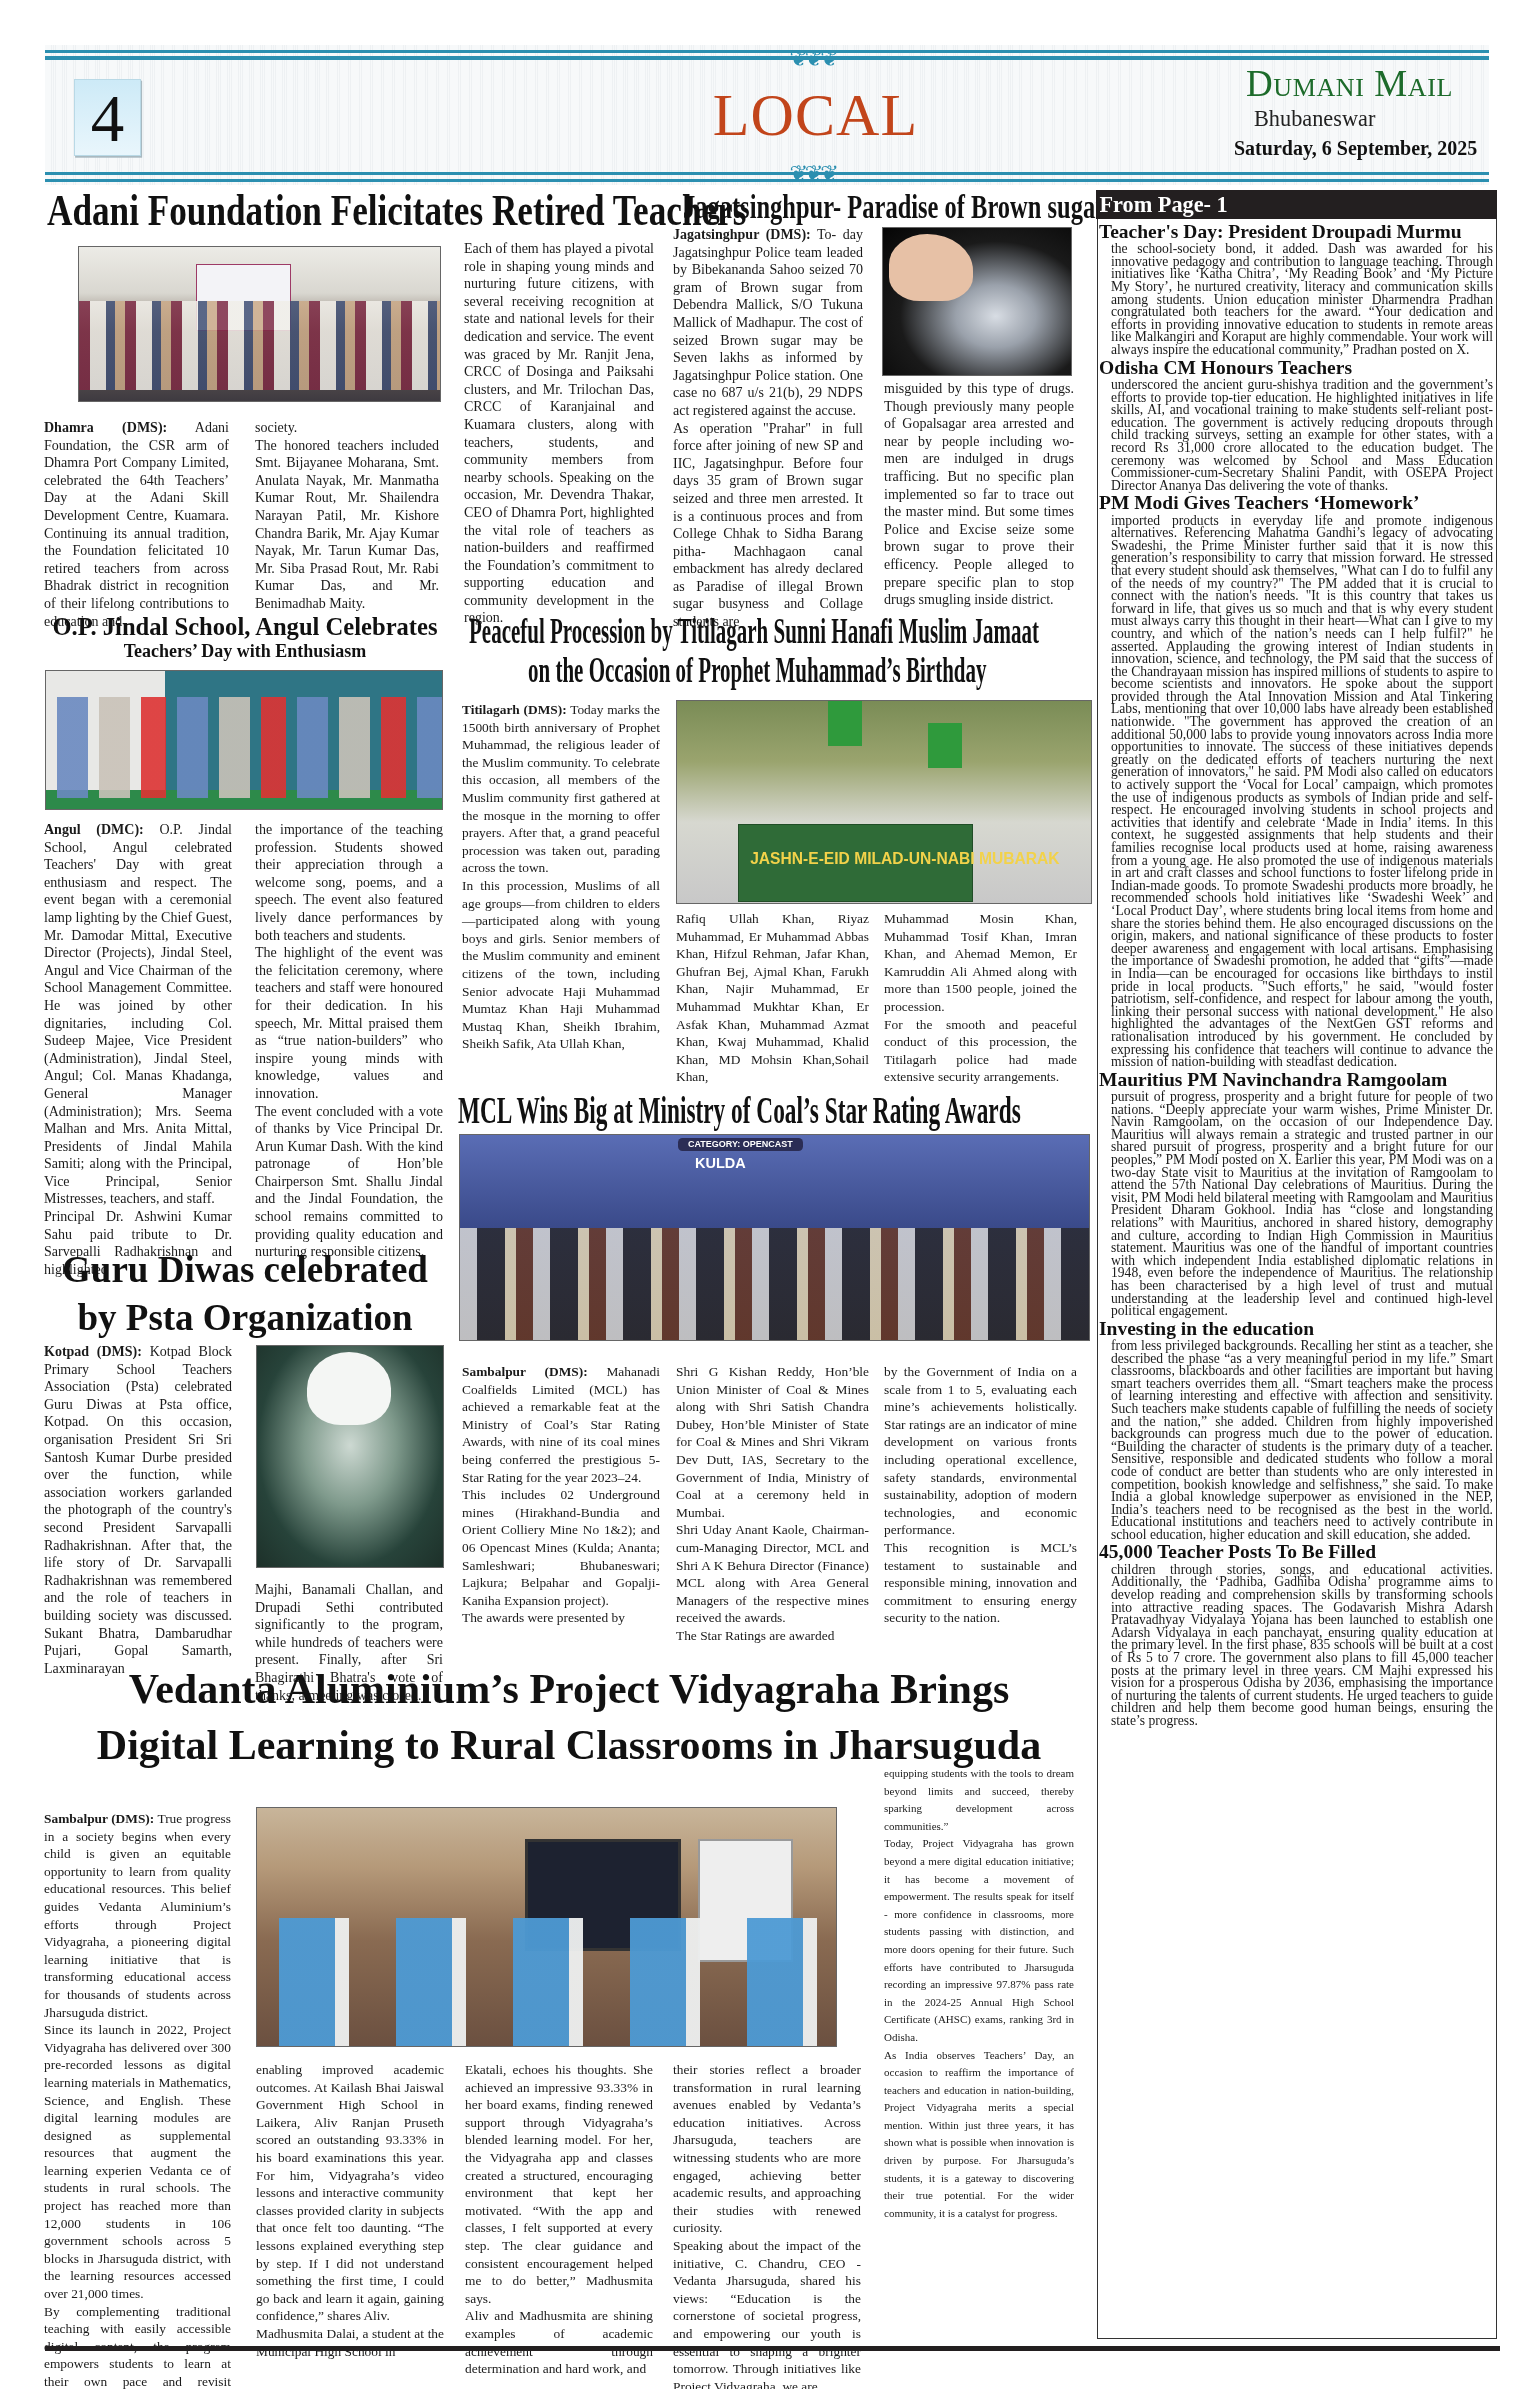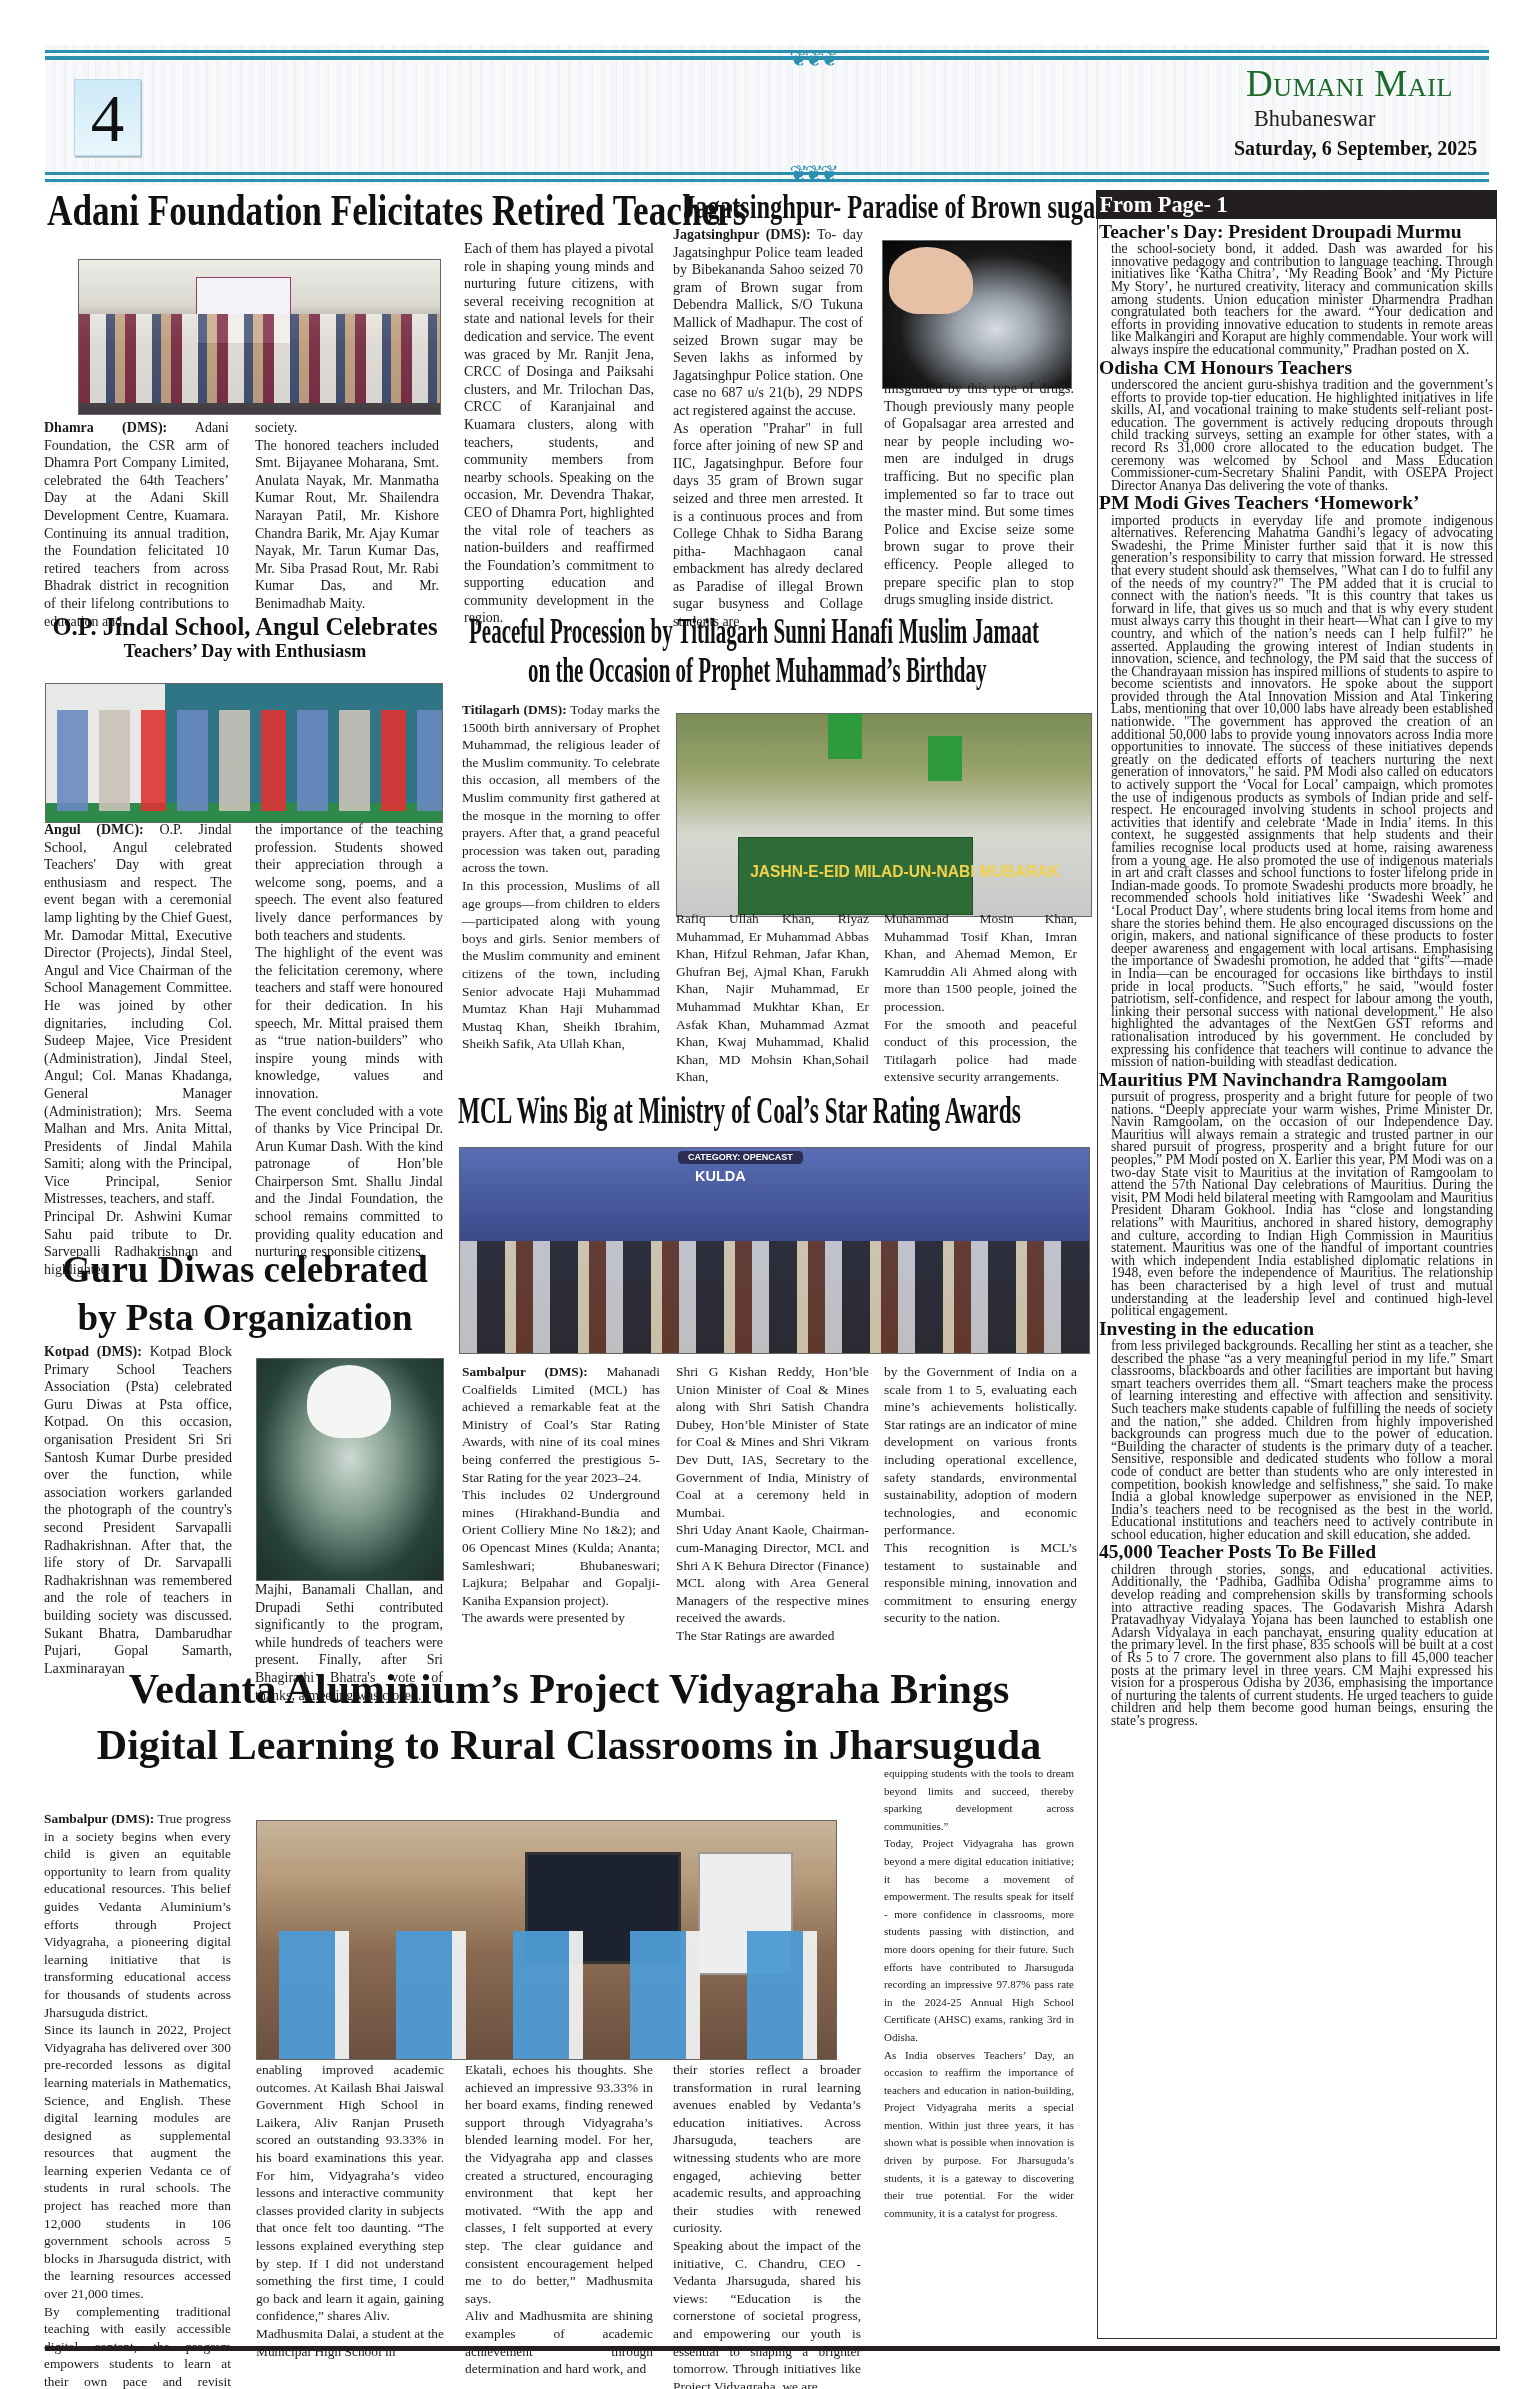--- a/index.html
+++ b/index.html
@@ -25,21 +25,21 @@
   .paper-city { position: absolute; left: 1209px; top: 61px; font-size: 22.3px; color: #222; }
   .paper-date { position: absolute; left: 1189px; top: 92px; font-size: 20px; color: #111; font-weight: bold; }
 
   
   .hl { font-family: "Liberation Serif", serif; font-weight: bold; color: #111; line-height: 1.05; }
   .hl-cond { transform-origin: left top; white-space: nowrap; }
   .body { font-size: 14px; line-height: 17.6px; text-align: justify; hyphens: auto; }
   .body p { margin: 0; }
   .dateline { font-weight: bold; }
 
-  .photo { position: absolute; border: 1.1px solid #666; overflow: hidden; margin-top: 13px; }
+  .photo { position: absolute; border: 1.1px solid #666; overflow: hidden; }
 
   
   .ph-adani { background: linear-gradient(180deg, #ecebe6 0%, #d9d7d0 30%, #7c6f64 55%, #3e3a40 100%); }
   .ph-adani .banner { position:absolute; left: 117px; top: 17px; width: 95px; height: 67px; background:#f3f3f7; border: 1.7px solid #9d3a66; }
   .ph-adani .row { position:absolute; left:0; right:0; bottom:11.2px; height: 89px;
     background: repeating-linear-gradient(90deg, #7d2a44 0 11.2px, #f0eee8 11.2px 27px, #3f4e73 27px 36px, #caa987 36px 46px); opacity:0.85; }
   .ph-sugar { background: radial-gradient(ellipse at 60% 60%, #d8dde4 0%, #9aa1ab 25%, #1a1a1a 60%, #050505 100%); }
   .ph-sugar .hand { position:absolute; left: 5.6px; top: 5.6px; width: 84px; height: 67px; border-radius: 50% 60% 40% 40%; background: #e7c1a6; }
   .ph-jindal { background: linear-gradient(90deg, #e8e8e6 0%, #e8e8e6 30%, #2f7585 30%, #2f7585 100%); }
   .ph-jindal .floor { position:absolute; left:0; right:0; bottom:0; height:19.5px; background:#2d8a4a; }
@@ -74,20 +74,21 @@
 <body>
 
 <div class="abs masthead">
   <div class="mast-line l1"></div>
   <div class="mast-line l2"></div>
   <div class="mast-line l3"></div>
   <div class="mast-line l4"></div>
   <div class="ornament top">❦❦❦</div>
   <div class="ornament bot">❦❦❦</div>
   <div class="page-num">4</div>
+  <div class="section-title">LOCAL</div>
   <div class="paper-name">Dumani Mail</div>
   <div class="paper-city">Bhubaneswar</div>
   <div class="paper-date">Saturday, 6 September, 2025</div>
 </div>
 
 <div class="abs hl hl-cond" style="left:47px; top:188px; font-size:44px; transform:scaleX(0.8);">Adani Foundation Felicitates Retired Teachers</div>
 <div class="photo ph-adani" style="left:78px; top:246px; width:363px; height:156px;">
   <div class="banner"></div>
   <div class="row"></div>
 </div>

